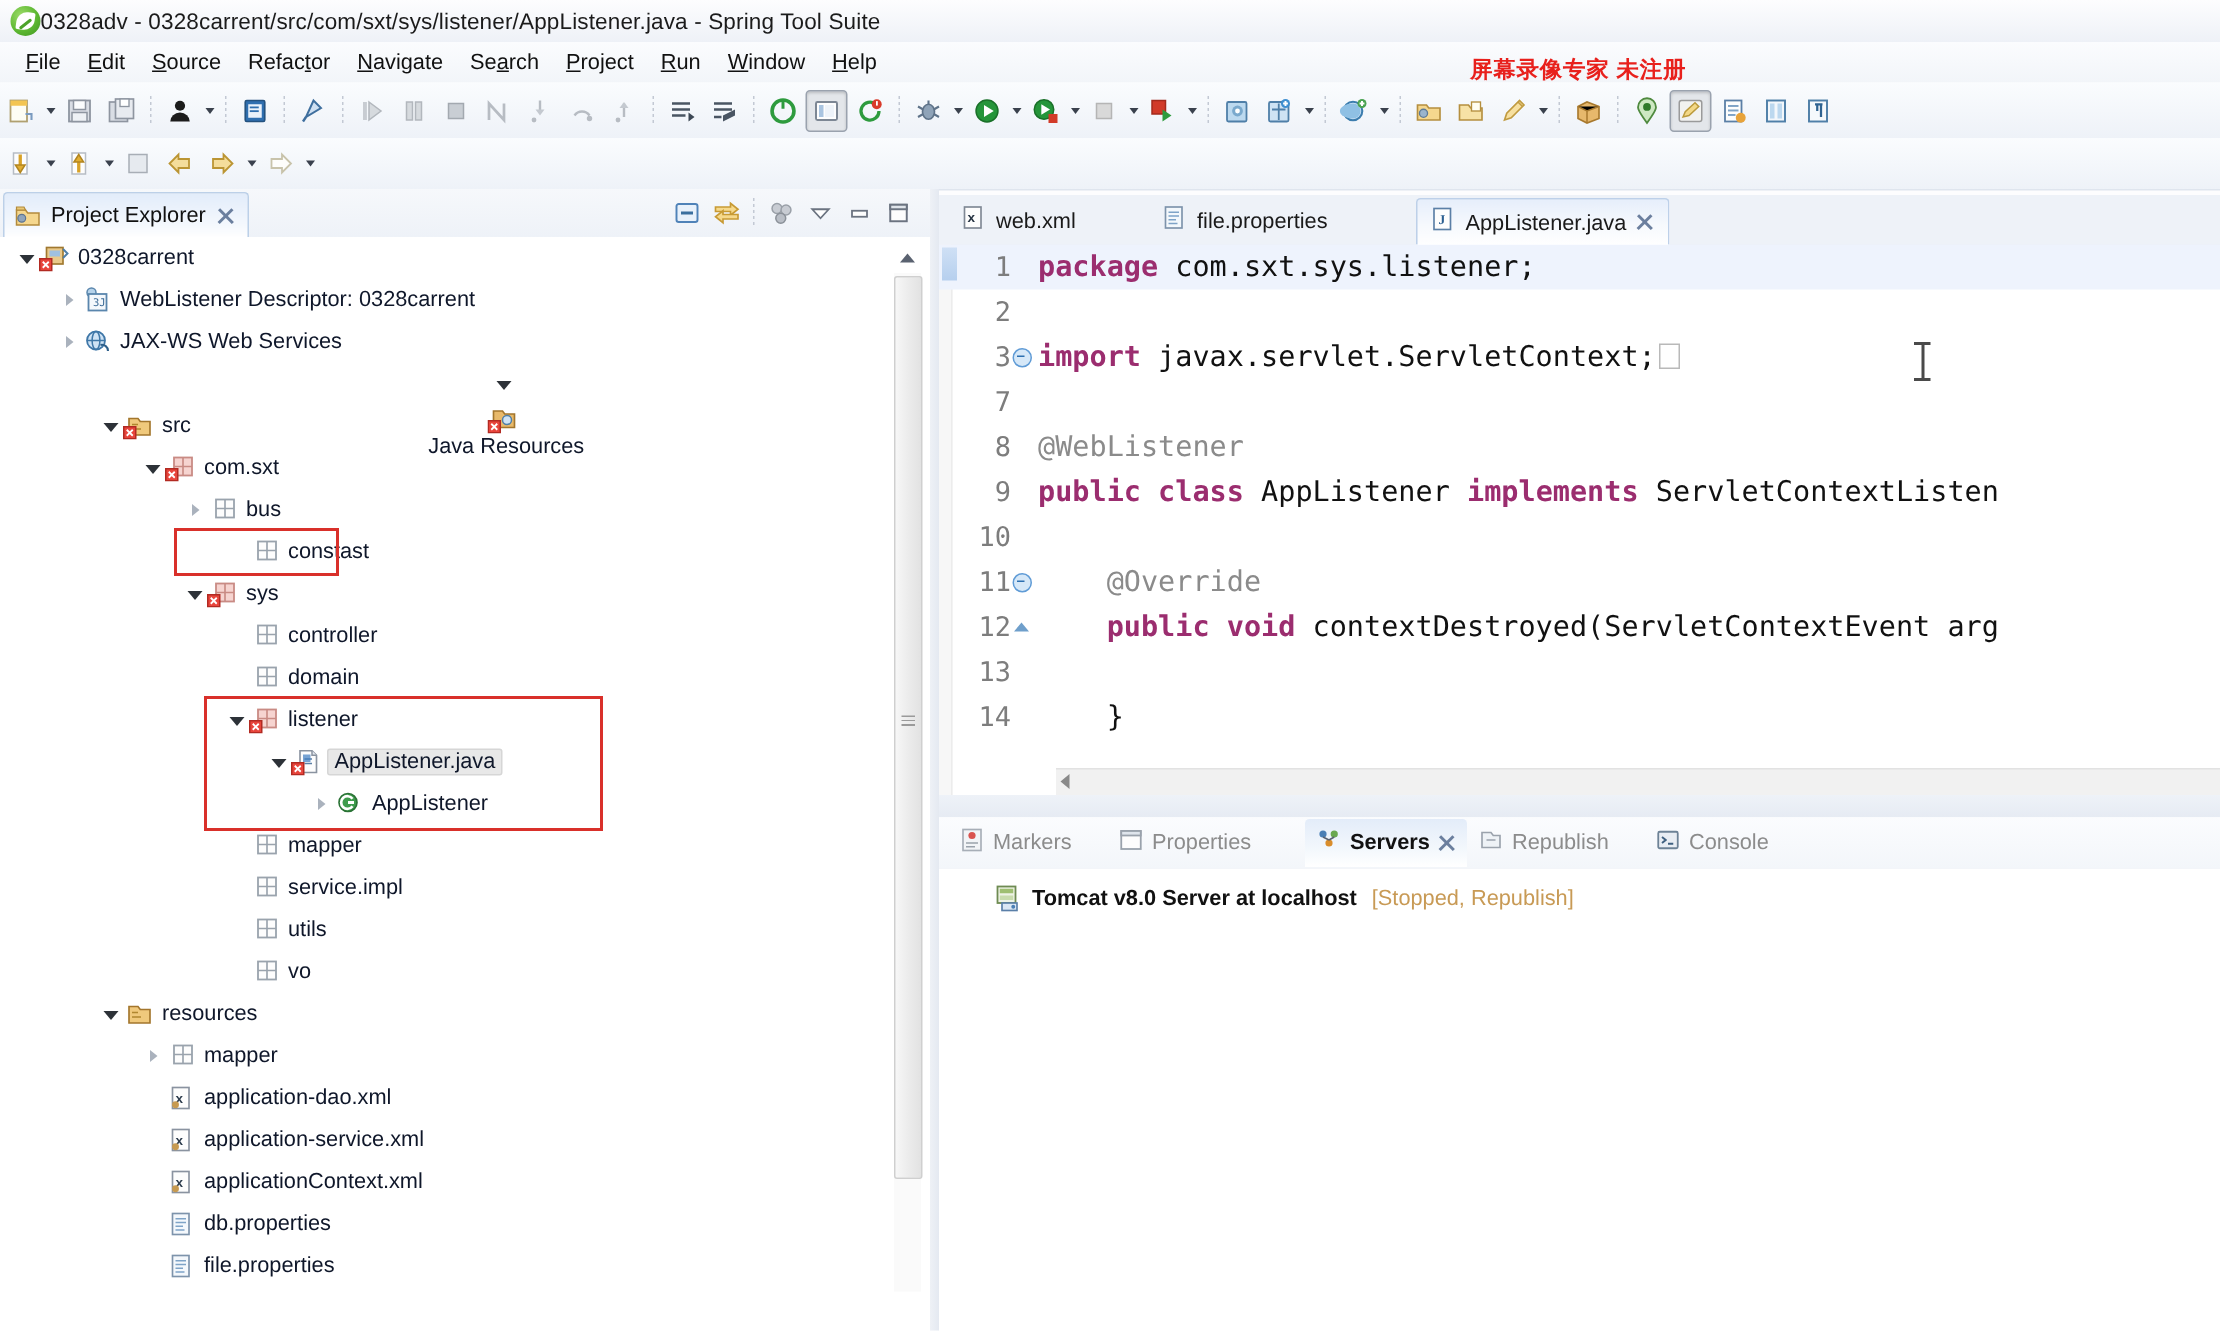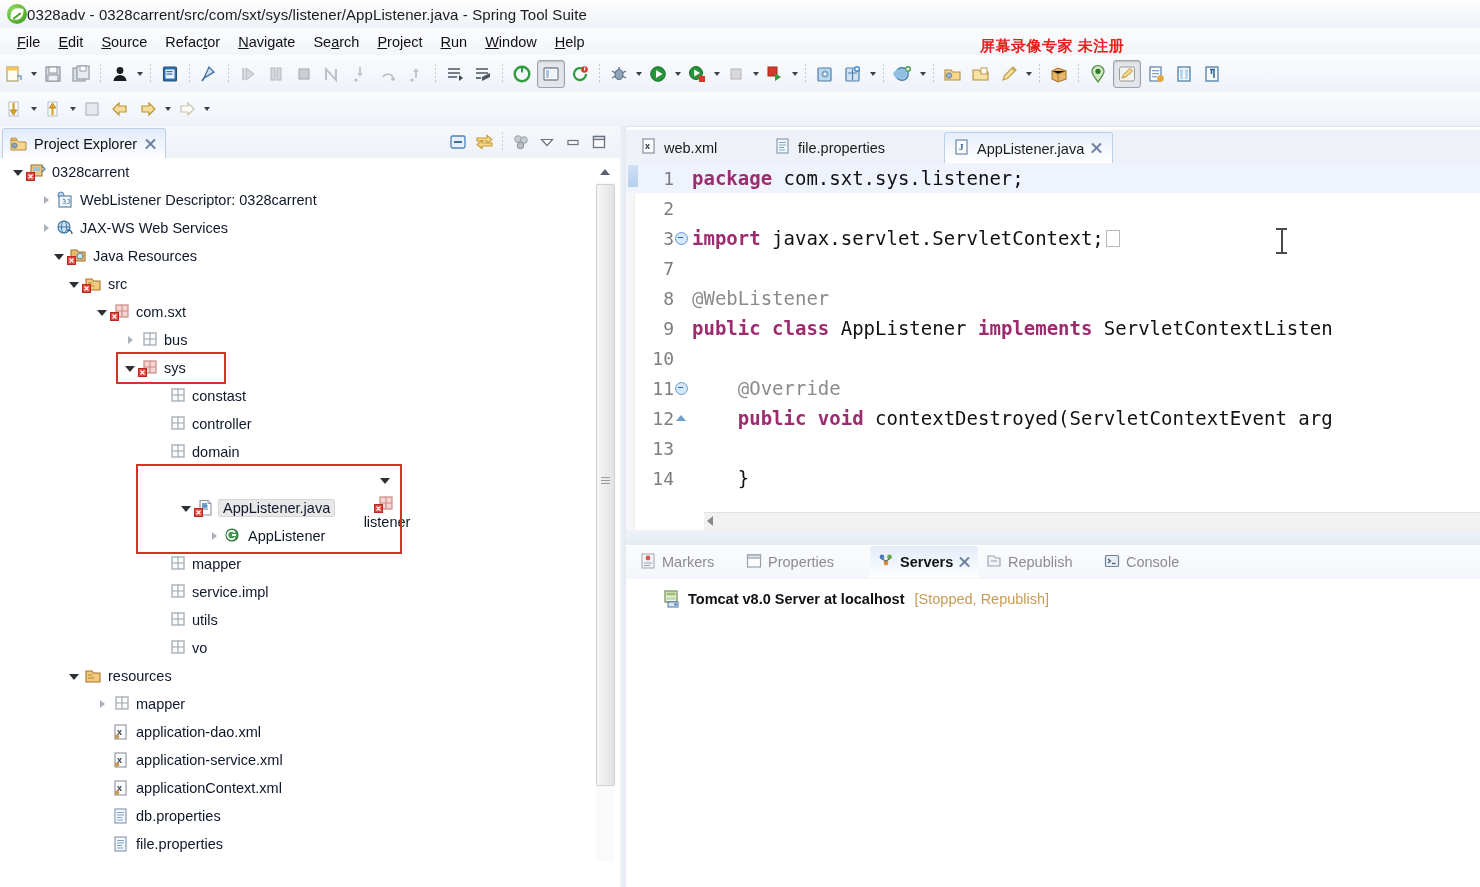--- a/index.html
+++ b/index.html
@@ -684,21 +684,21 @@
           <div class="ticon">
             <svg width="20" height="18" viewBox="0 0 20 18">
               <circle cx="10" cy="8" r="6" fill="#cfe3f5" stroke="#3f77a8" stroke-width="1.2"></circle>
               <ellipse cx="10" cy="8" rx="2.6" ry="6" fill="none" stroke="#3f77a8" stroke-width="1"></ellipse>
               <path d="M4 8 L16 8" stroke="#3f77a8" stroke-width="1"></path>
               <path d="M13 11 a4 4 0 0 1 5 4" fill="none" stroke="#2e5f8a" stroke-width="1.4"></path>
             </svg>
           </div>
           <span class="tlabel">JAX-WS Web Services</span>
         </div>
-        <div class="trow" style="padding-left: 51px;">
+        <div class="trow" style="padding-left: 51px; flex-direction: column;">
           <div class="twist open"></div>
           <div class="ticon">
             <svg width="20" height="18" viewBox="0 0 20 18">
               <path d="M4 3 L10 3 L11.5 5 L18 5 L18 14 L4 14 Z" fill="#e8b96a" stroke="#a3762c" stroke-width="1.1"></path>
               <circle cx="13" cy="9" r="3" fill="#cfe3f5" stroke="#4f7fa8" stroke-width="1"></circle>
               <rect x="0.5" y="9.5" width="8" height="8" fill="#e8453c" stroke="#b22a22" stroke-width="1"></rect>
               <path d="M2.5 11.5 L6.5 15.5 M6.5 11.5 L2.5 15.5" stroke="#fff" stroke-width="1.2"></path>
             </svg>
           </div>
           <span class="tlabel">Java Resources</span>
@@ -730,63 +730,63 @@
         <div class="trow" style="padding-left: 122px;">
           <div class="twist closed"></div>
           <div class="ticon">
             <svg width="20" height="18" viewBox="0 0 20 18">
               <rect x="6" y="2" width="12" height="12" fill="#fdfdfd" stroke="#9aa3ad" stroke-width="1.2"></rect>
               <path d="M12 2 L12 14 M6 8 L18 8" stroke="#9aa3ad" stroke-width="1.1"></path>
             </svg>
           </div>
           <span class="tlabel">bus</span>
         </div>
+        <div class="trow" style="padding-left: 150px;">
+          <div class="twist "></div>
+          <div class="ticon">
+            <svg width="20" height="18" viewBox="0 0 20 18">
+              <rect x="6" y="2" width="12" height="12" fill="#fdfdfd" stroke="#9aa3ad" stroke-width="1.2"></rect>
+              <path d="M12 2 L12 14 M6 8 L18 8" stroke="#9aa3ad" stroke-width="1.1"></path>
+            </svg>
+          </div>
+          <span class="tlabel">constast</span>
+        </div>
         <div class="trow" style="padding-left: 122px;">
           <div class="twist open"></div>
           <div class="ticon">
             <svg width="20" height="18" viewBox="0 0 20 18">
               <rect x="6" y="2" width="12" height="12" fill="#f6d4d0" stroke="#c98b84" stroke-width="1.2"></rect>
               <path d="M12 2 L12 14 M6 8 L18 8" stroke="#c98b84" stroke-width="1.1"></path>
               <rect x="0.5" y="9.5" width="8" height="8" fill="#e8453c" stroke="#b22a22" stroke-width="1"></rect>
               <path d="M2.5 11.5 L6.5 15.5 M6.5 11.5 L2.5 15.5" stroke="#fff" stroke-width="1.2"></path>
             </svg>
           </div>
           <span class="tlabel">sys</span>
         </div>
         <div class="trow" style="padding-left: 150px;">
           <div class="twist "></div>
           <div class="ticon">
             <svg width="20" height="18" viewBox="0 0 20 18">
               <rect x="6" y="2" width="12" height="12" fill="#fdfdfd" stroke="#9aa3ad" stroke-width="1.2"></rect>
               <path d="M12 2 L12 14 M6 8 L18 8" stroke="#9aa3ad" stroke-width="1.1"></path>
             </svg>
           </div>
-          <span class="tlabel">constast</span>
+          <span class="tlabel">controller</span>
         </div>
         <div class="trow" style="padding-left: 150px;">
           <div class="twist "></div>
           <div class="ticon">
             <svg width="20" height="18" viewBox="0 0 20 18">
               <rect x="6" y="2" width="12" height="12" fill="#fdfdfd" stroke="#9aa3ad" stroke-width="1.2"></rect>
               <path d="M12 2 L12 14 M6 8 L18 8" stroke="#9aa3ad" stroke-width="1.1"></path>
             </svg>
           </div>
-          <span class="tlabel">controller</span>
+          <span class="tlabel">domain</span>
         </div>
         <div class="trow" style="padding-left: 150px;">
-          <div class="twist "></div>
-          <div class="ticon">
-            <svg width="20" height="18" viewBox="0 0 20 18">
-              <rect x="6" y="2" width="12" height="12" fill="#fdfdfd" stroke="#9aa3ad" stroke-width="1.2"></rect>
-              <path d="M12 2 L12 14 M6 8 L18 8" stroke="#9aa3ad" stroke-width="1.1"></path>
-            </svg>
-          </div>
-          <span class="tlabel">domain</span>
-        </div>
-        <div class="trow" style="padding-left: 150px; flex-direction: column;">
           <div class="twist open"></div>
           <div class="ticon">
             <svg width="20" height="18" viewBox="0 0 20 18">
               <rect x="6" y="2" width="12" height="12" fill="#f6d4d0" stroke="#c98b84" stroke-width="1.2"></rect>
               <path d="M12 2 L12 14 M6 8 L18 8" stroke="#c98b84" stroke-width="1.1"></path>
               <rect x="0.5" y="9.5" width="8" height="8" fill="#e8453c" stroke="#b22a22" stroke-width="1"></rect>
               <path d="M2.5 11.5 L6.5 15.5 M6.5 11.5 L2.5 15.5" stroke="#fff" stroke-width="1.2"></path>
             </svg>
           </div>
           <span class="tlabel">listener</span>

